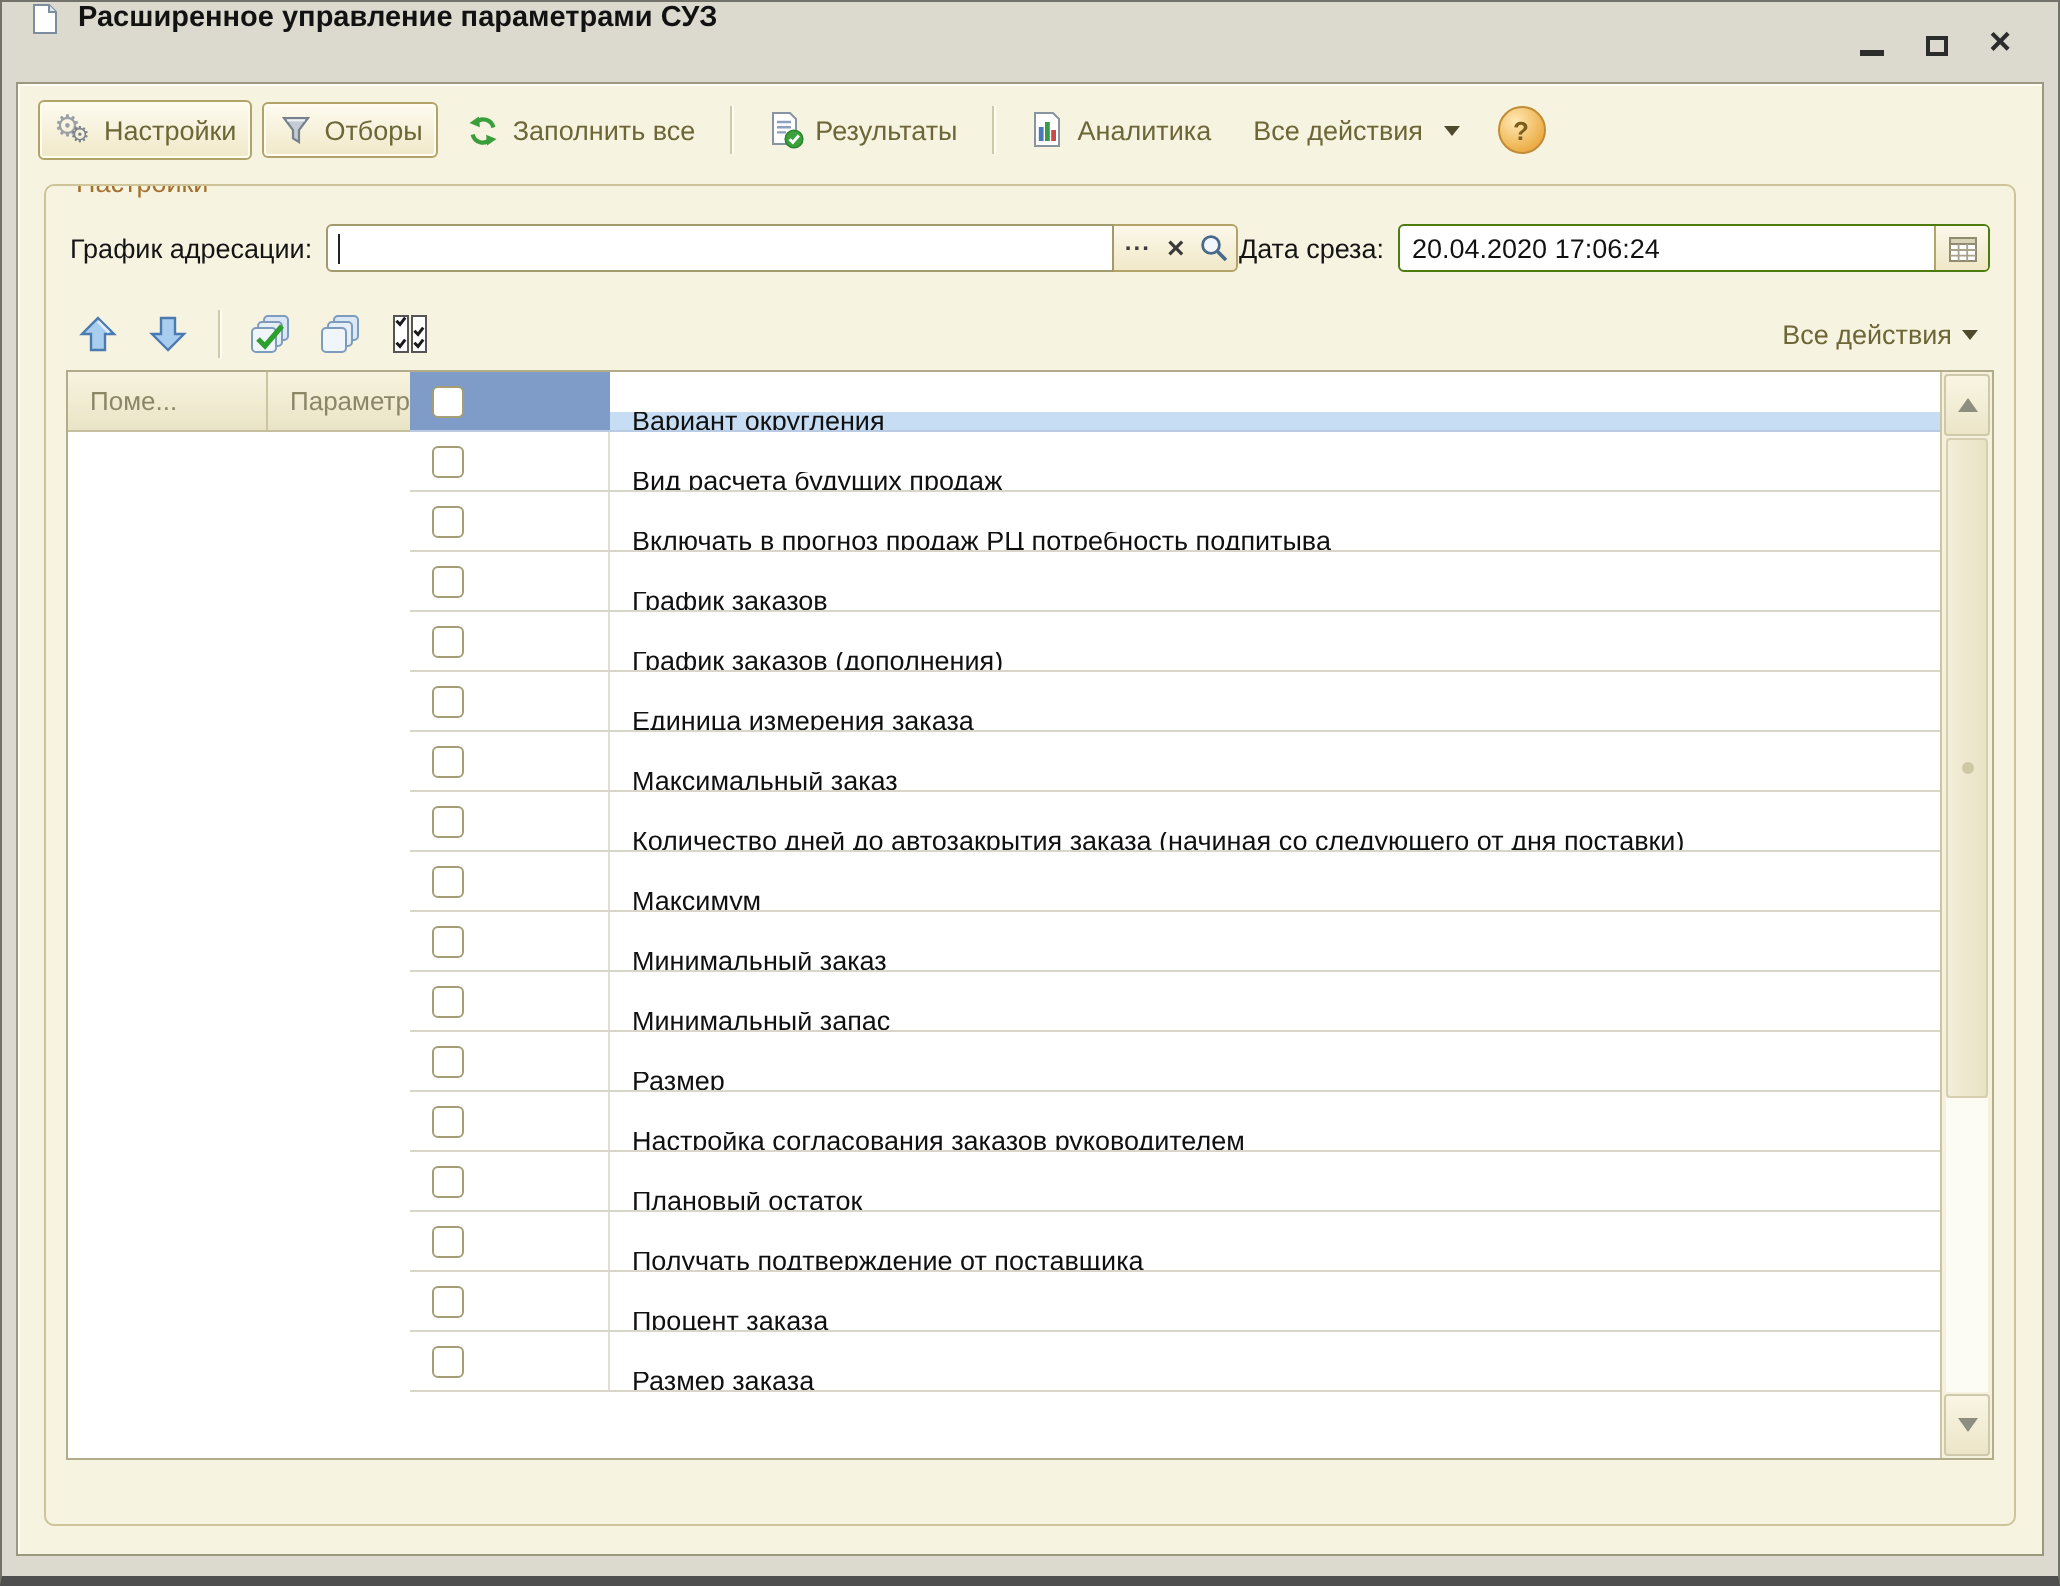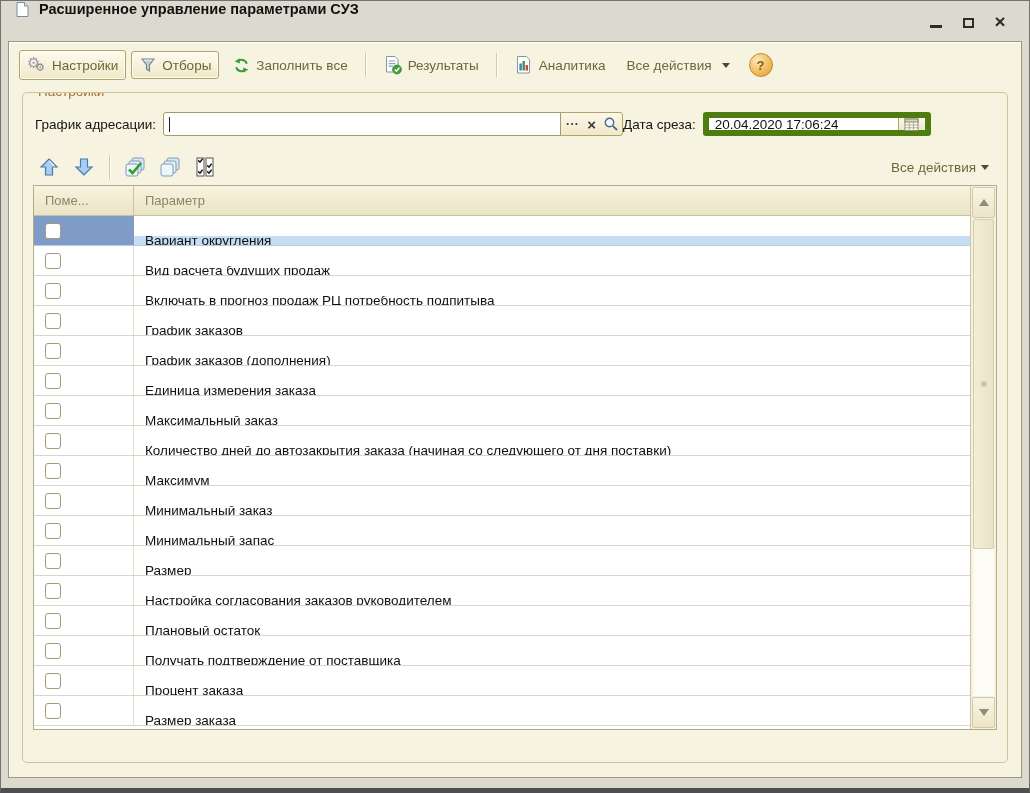--- a/index.html
+++ b/index.html
@@ -75,36 +75,36 @@
   .btn-cluster{
     display:flex;align-items:center;box-sizing:border-box;margin-left:-1px;
     border:1px solid #b2a468;border-radius:0 3px 3px 0;height:24px;
     background:linear-gradient(#fcf8ea,#f0e8c8);padding:0 2px;
   }
   .mini-btn{display:flex;align-items:center;justify-content:center;width:19px;height:20px;
     font-size:12px;color:#3c3c3c;cursor:default;}
   .mini-btn.dots{font-weight:bold;letter-spacing:1px;font-size:12px;padding-bottom:6px;}
   .mini-btn.clear{font-weight:bold;font-size:15px;color:#3a3a3a;}
   .date-label{}
-  .date-wrap{display:flex;align-items:stretch;width:228px;flex:0 0 auto;
-    border:6px solid #4d7c0f;border-radius:3px;background:#fff;height:24px;box-sizing:border-box;}
+  .date-wrap{display:flex;align-items:stretch;width:296px;flex:0 0 auto;
+    border:1px solid #4d7c0f;border-radius:3px;background:#fff;height:24px;box-sizing:border-box;}
   .date-text{flex:1 1 auto;display:flex;align-items:center;padding:0 6px;font-size:13.5px;color:#111;}
   .cal-btn{width:26px;display:flex;align-items:center;justify-content:center;
     background:linear-gradient(#fcf8ea,#efe7c6);border-left:1px solid #b2a468;border-radius:0 2px 2px 0;}
   
   .list-toolbar{display:flex;align-items:center;height:36px;padding:0 2px;flex:0 0 auto;gap:7px;}
   .icon-btn{width:26px;height:26px;display:flex;align-items:center;justify-content:center;
     border:1px solid transparent;border-radius:3px;cursor:default;}
   .all-actions{display:flex;align-items:center;font-size:13.5px;color:#6d6737;white-space:nowrap;padding:3px 6px;}
   
   .table-wrap{
     height:545px;flex:0 0 auto;display:flex;
     border:1px solid #b3ac8b;background:#fff;box-sizing:border-box;
   }
-  .table-main{flex:1 1 auto;display:flex;flex-direction:column;overflow:hidden;}
+  .table-main{flex:1 1 auto;display:flex;flex-direction:row;overflow:hidden;}
   .thead{display:flex;height:29px;flex:0 0 auto;
     background:linear-gradient(#f7f3de,#eae4c6);
     border-bottom:1px solid #c6bf9e;font-size:13px;color:#8c8668;}
   .th{display:flex;align-items:center;padding-left:11px;box-sizing:border-box;}
   .th-check{width:100px;border-right:1px solid #cbc5a4;flex:0 0 auto;}
   .th-param{flex:1 1 auto;}
   .tbody{flex:1 1 auto;overflow:hidden;background:#fff;}
   .trow{display:flex;height:30px;border-bottom:1px solid #d8d6c8;box-sizing:border-box;background:#fff;}
   .tcell{display:flex;align-items:center;box-sizing:border-box;}
   .tcheck{width:100px;flex:0 0 auto;padding-left:11px;border-right:1px solid #e2dfd2;}

